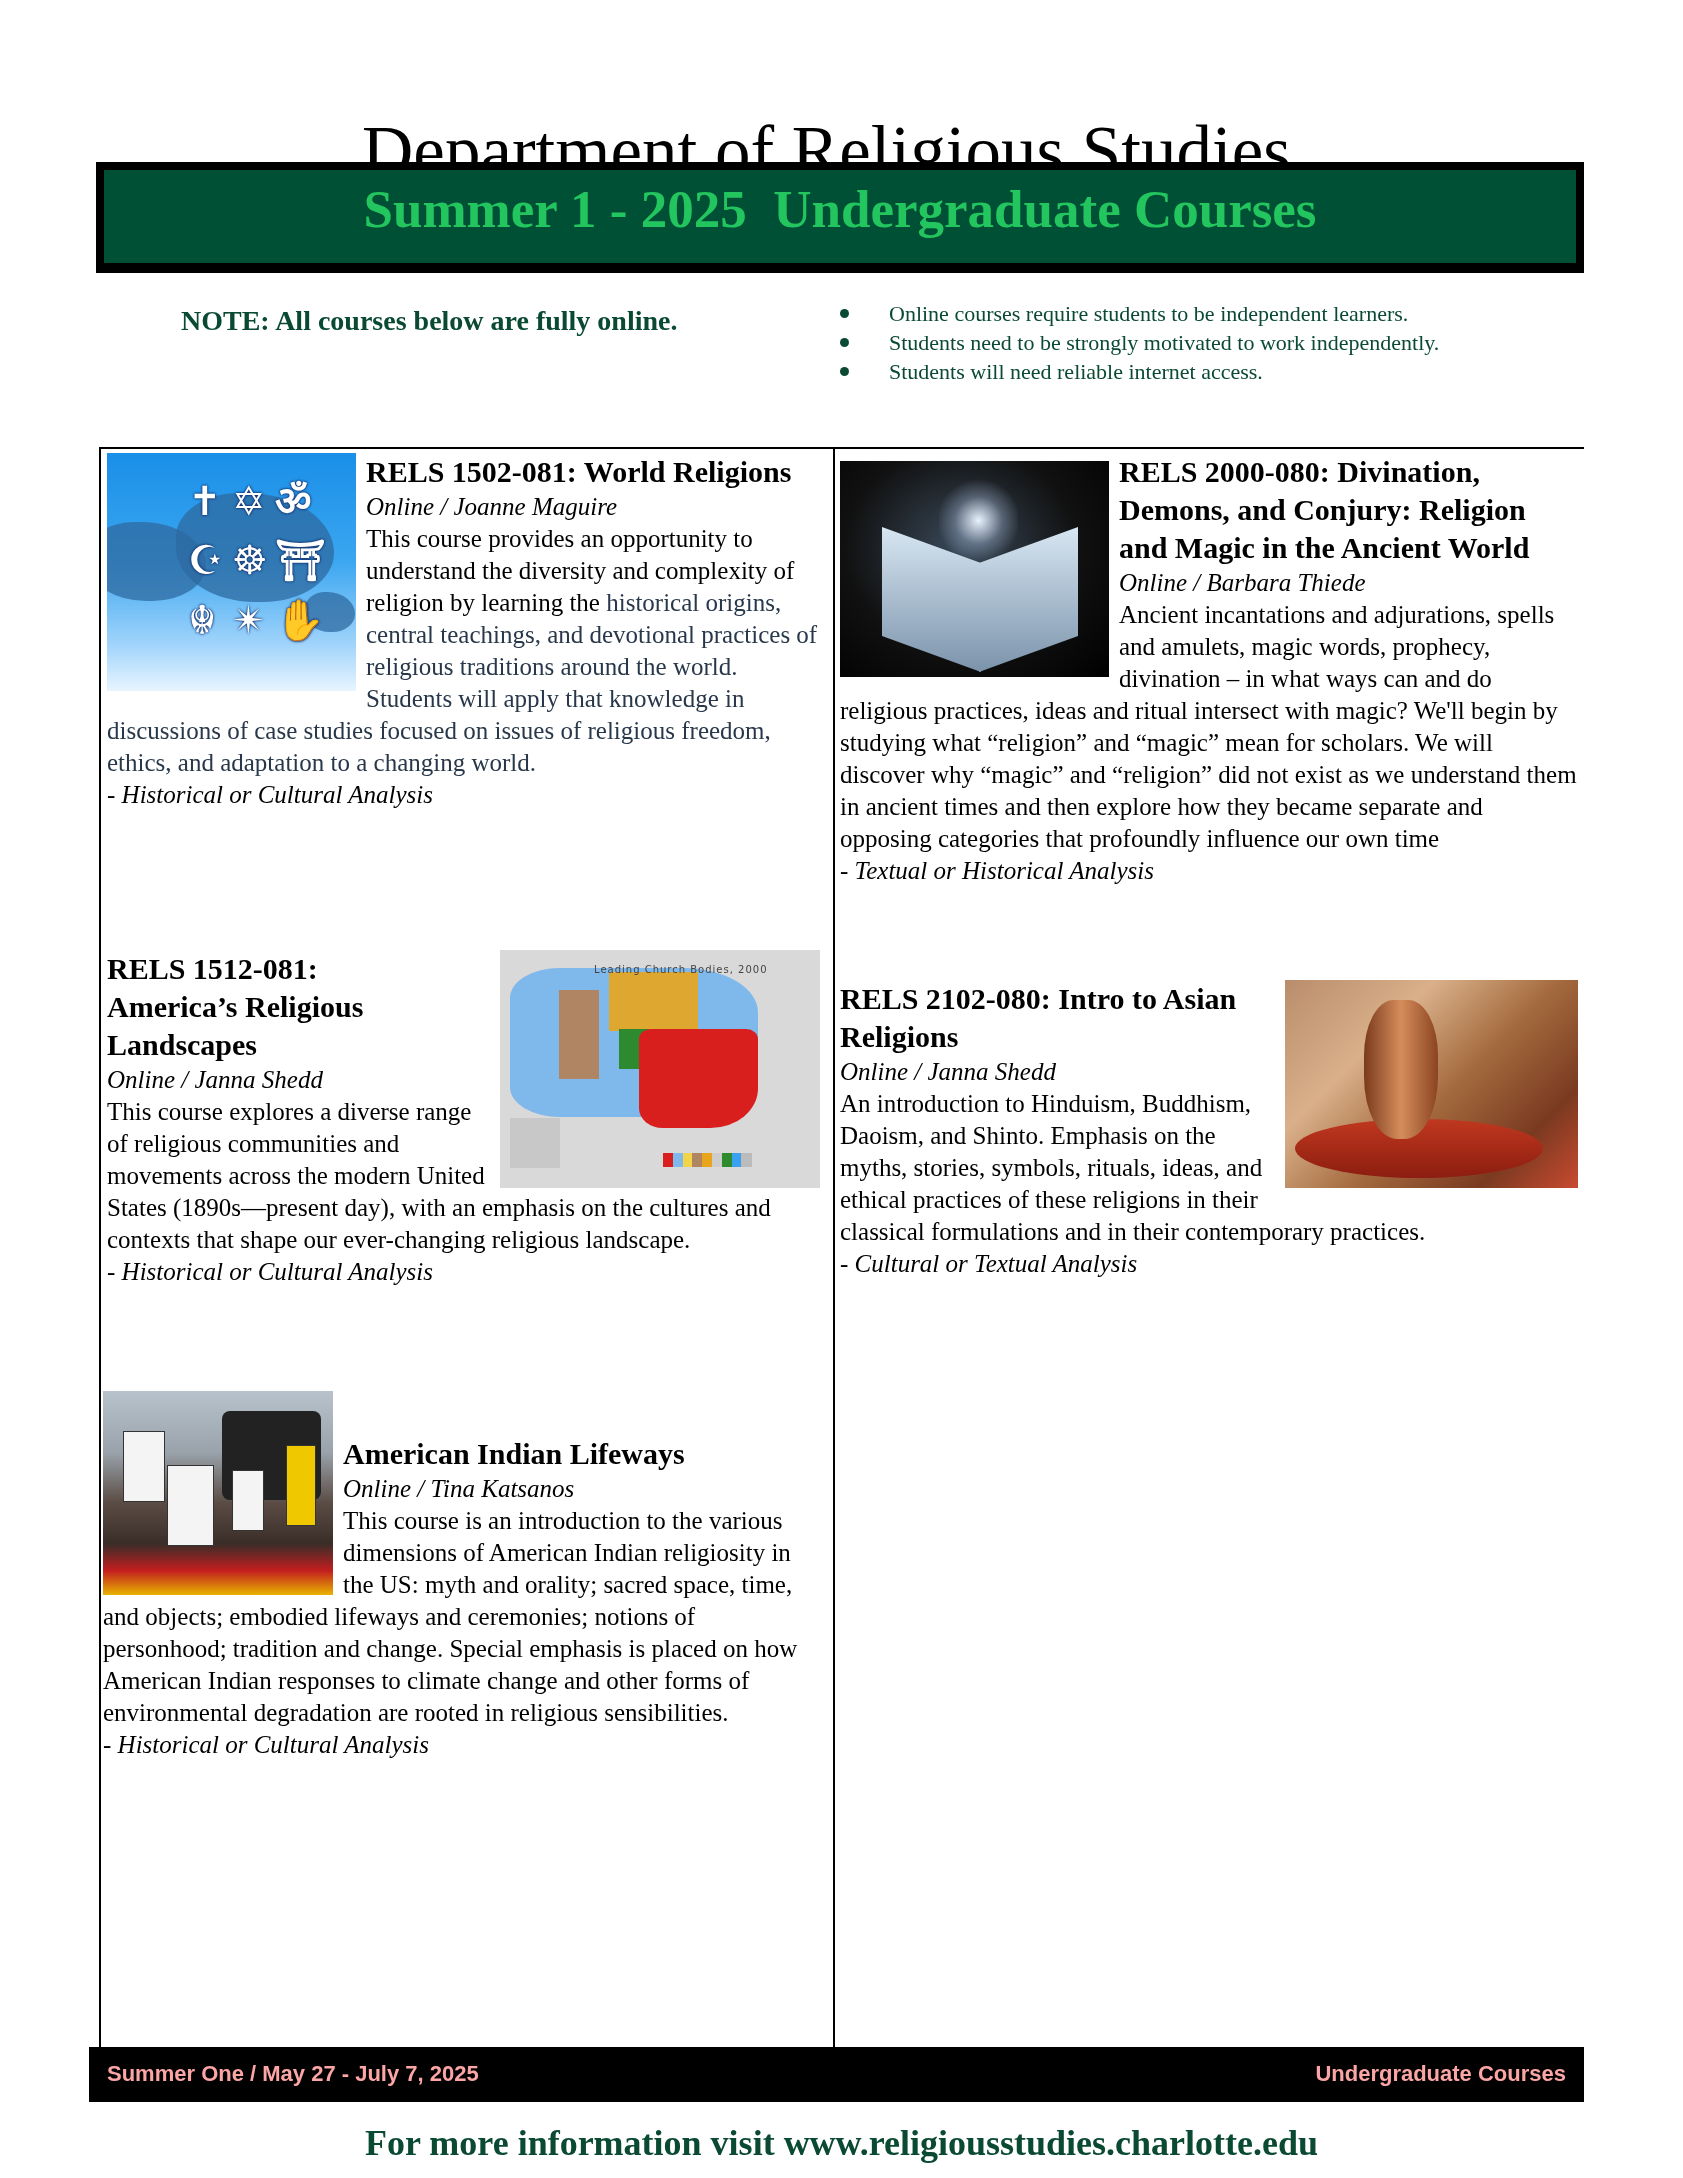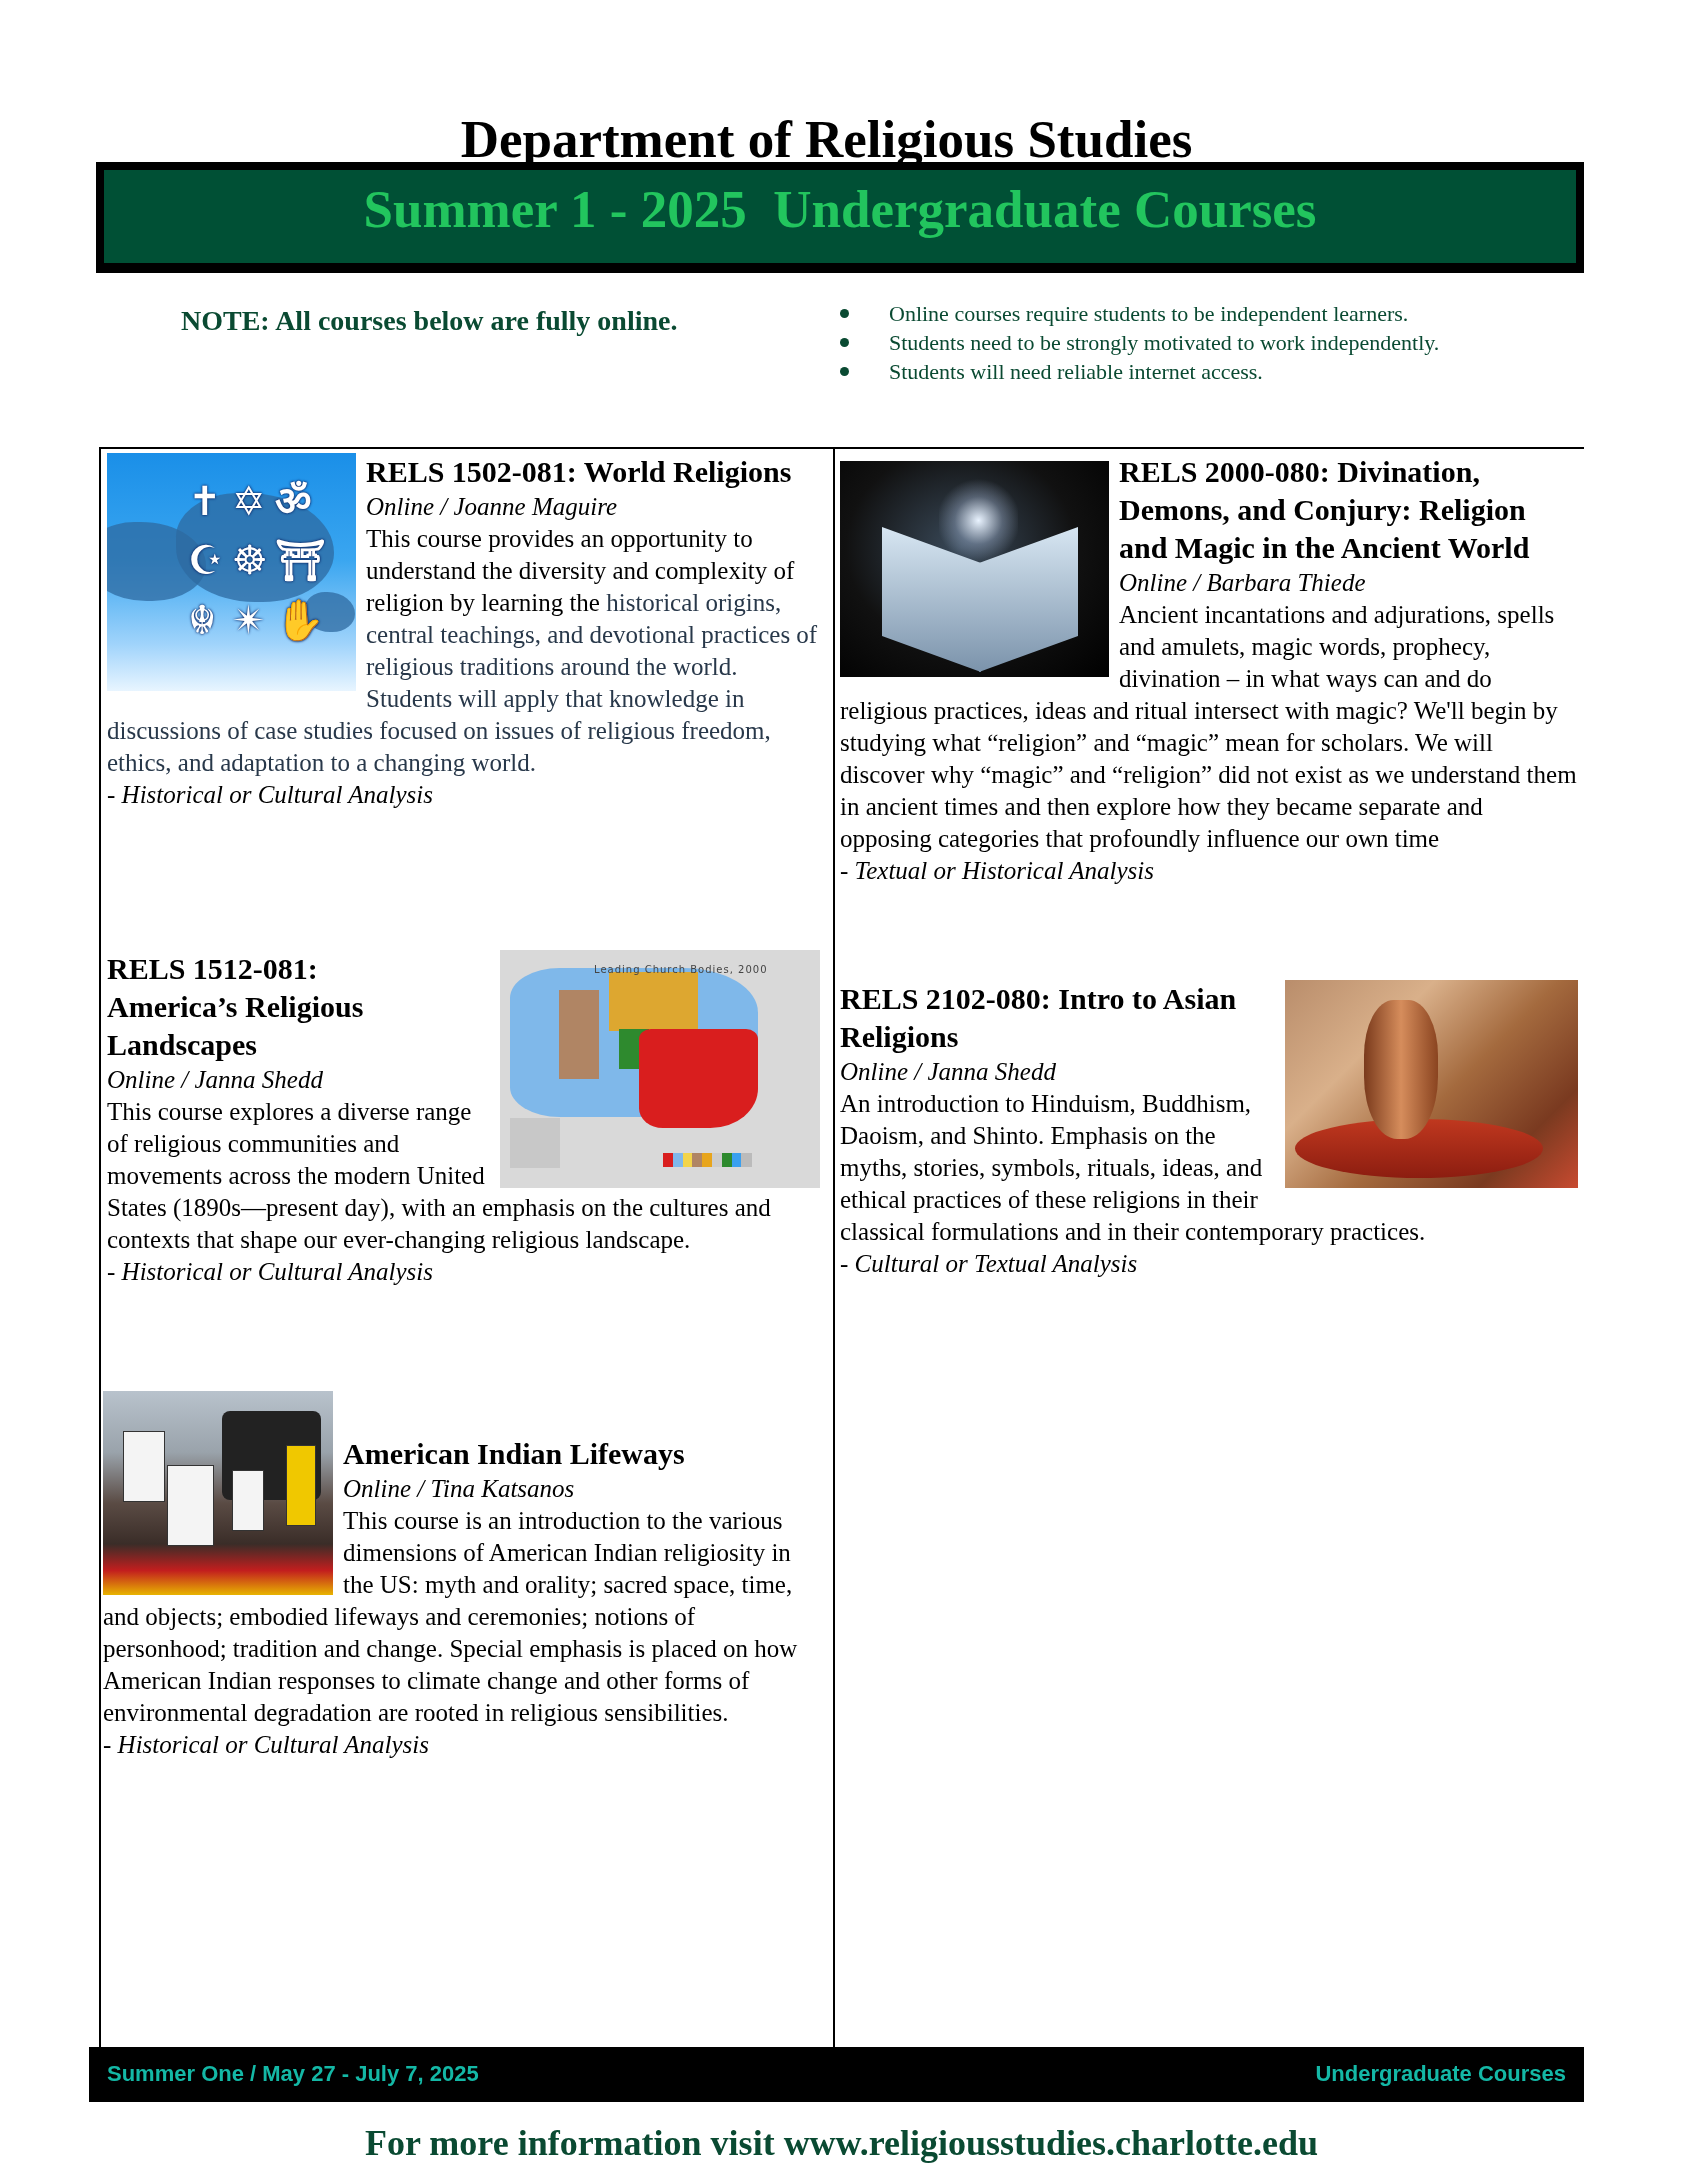--- a/index.html
+++ b/index.html
@@ -1,20 +1,20 @@
 <!DOCTYPE html>
 <html><head>
 <meta charset="utf-8">
 <style>
   html, body { margin:0; padding:0; background:#ffffff; }
   body { width:1683px; height:2178px; position:relative; overflow:hidden;
          font-family:"Liberation Serif", "DejaVu Serif", serif; color:#000; }
 
   .main-title { position:absolute; left:0; top:59px; width:1653px; text-align:center;
-    font-size:53px; font-weight:bold; line-height:89px; }
+    font-size:71px; font-weight:normal; line-height:89px; }
 
   .banner { position:absolute; left:96px; top:162px; width:1488px; height:111px;
     background:#000; }
   .banner-inner { position:absolute; left:8px; top:8px; right:8px; bottom:10px;
     background:#005035; display:flex; align-items:center; justify-content:center; }
   .banner-title { color:#22c55e; font-weight:bold; font-size:53px; line-height:59px;
     margin-top:-14px; white-space:pre; }
 
   .note-left { position:absolute; left:181px; top:295px; color:#0a4a32;
     font-weight:bold; font-size:28px; line-height:51px; }
@@ -70,21 +70,21 @@
   .img-asian .tray { position:absolute; left:10px; top:139px; width:248px; height:59px;
     border-radius:50%; background:linear-gradient(180deg,#c0381f,#8c1d10); }
 
   .img-protest { width:230px; height:204px;
     background:linear-gradient(180deg,#b8c2cc 0%,#9aa3ab 30%,#5a4b44 55%,#3a2d28 75%,#c21e1e 88%,#e8b400 100%); }
   .img-protest .sign { position:absolute; background:#f4f4f4; border:1px solid #333; }
   .img-protest .truck { position:absolute; left:119px; top:20px; width:99px; height:89px;
     background:#222; border-radius:8px; }
 
   .footer-bar { position:absolute; left:89px; top:2047px; width:1495px; height:55px;
-    background:#000; color:#14b8a6; font-family:"Liberation Sans", sans-serif;
+    background:#000; color:#fca5a5; font-family:"Liberation Sans", sans-serif;
     font-weight:bold; font-size:22px; }
   .footer-bar .left { position:absolute; left:18px; top:14px; }
   .footer-bar .right { position:absolute; right:18px; top:14px; }
 
   .footer-url { position:absolute; left:0; top:2107px; width:1683px; text-align:center;
     color:#0a4a32; font-weight:bold; font-size:36px; line-height:48px;margin-top:12px; }
 </style>
 </head>
 <body>
 

